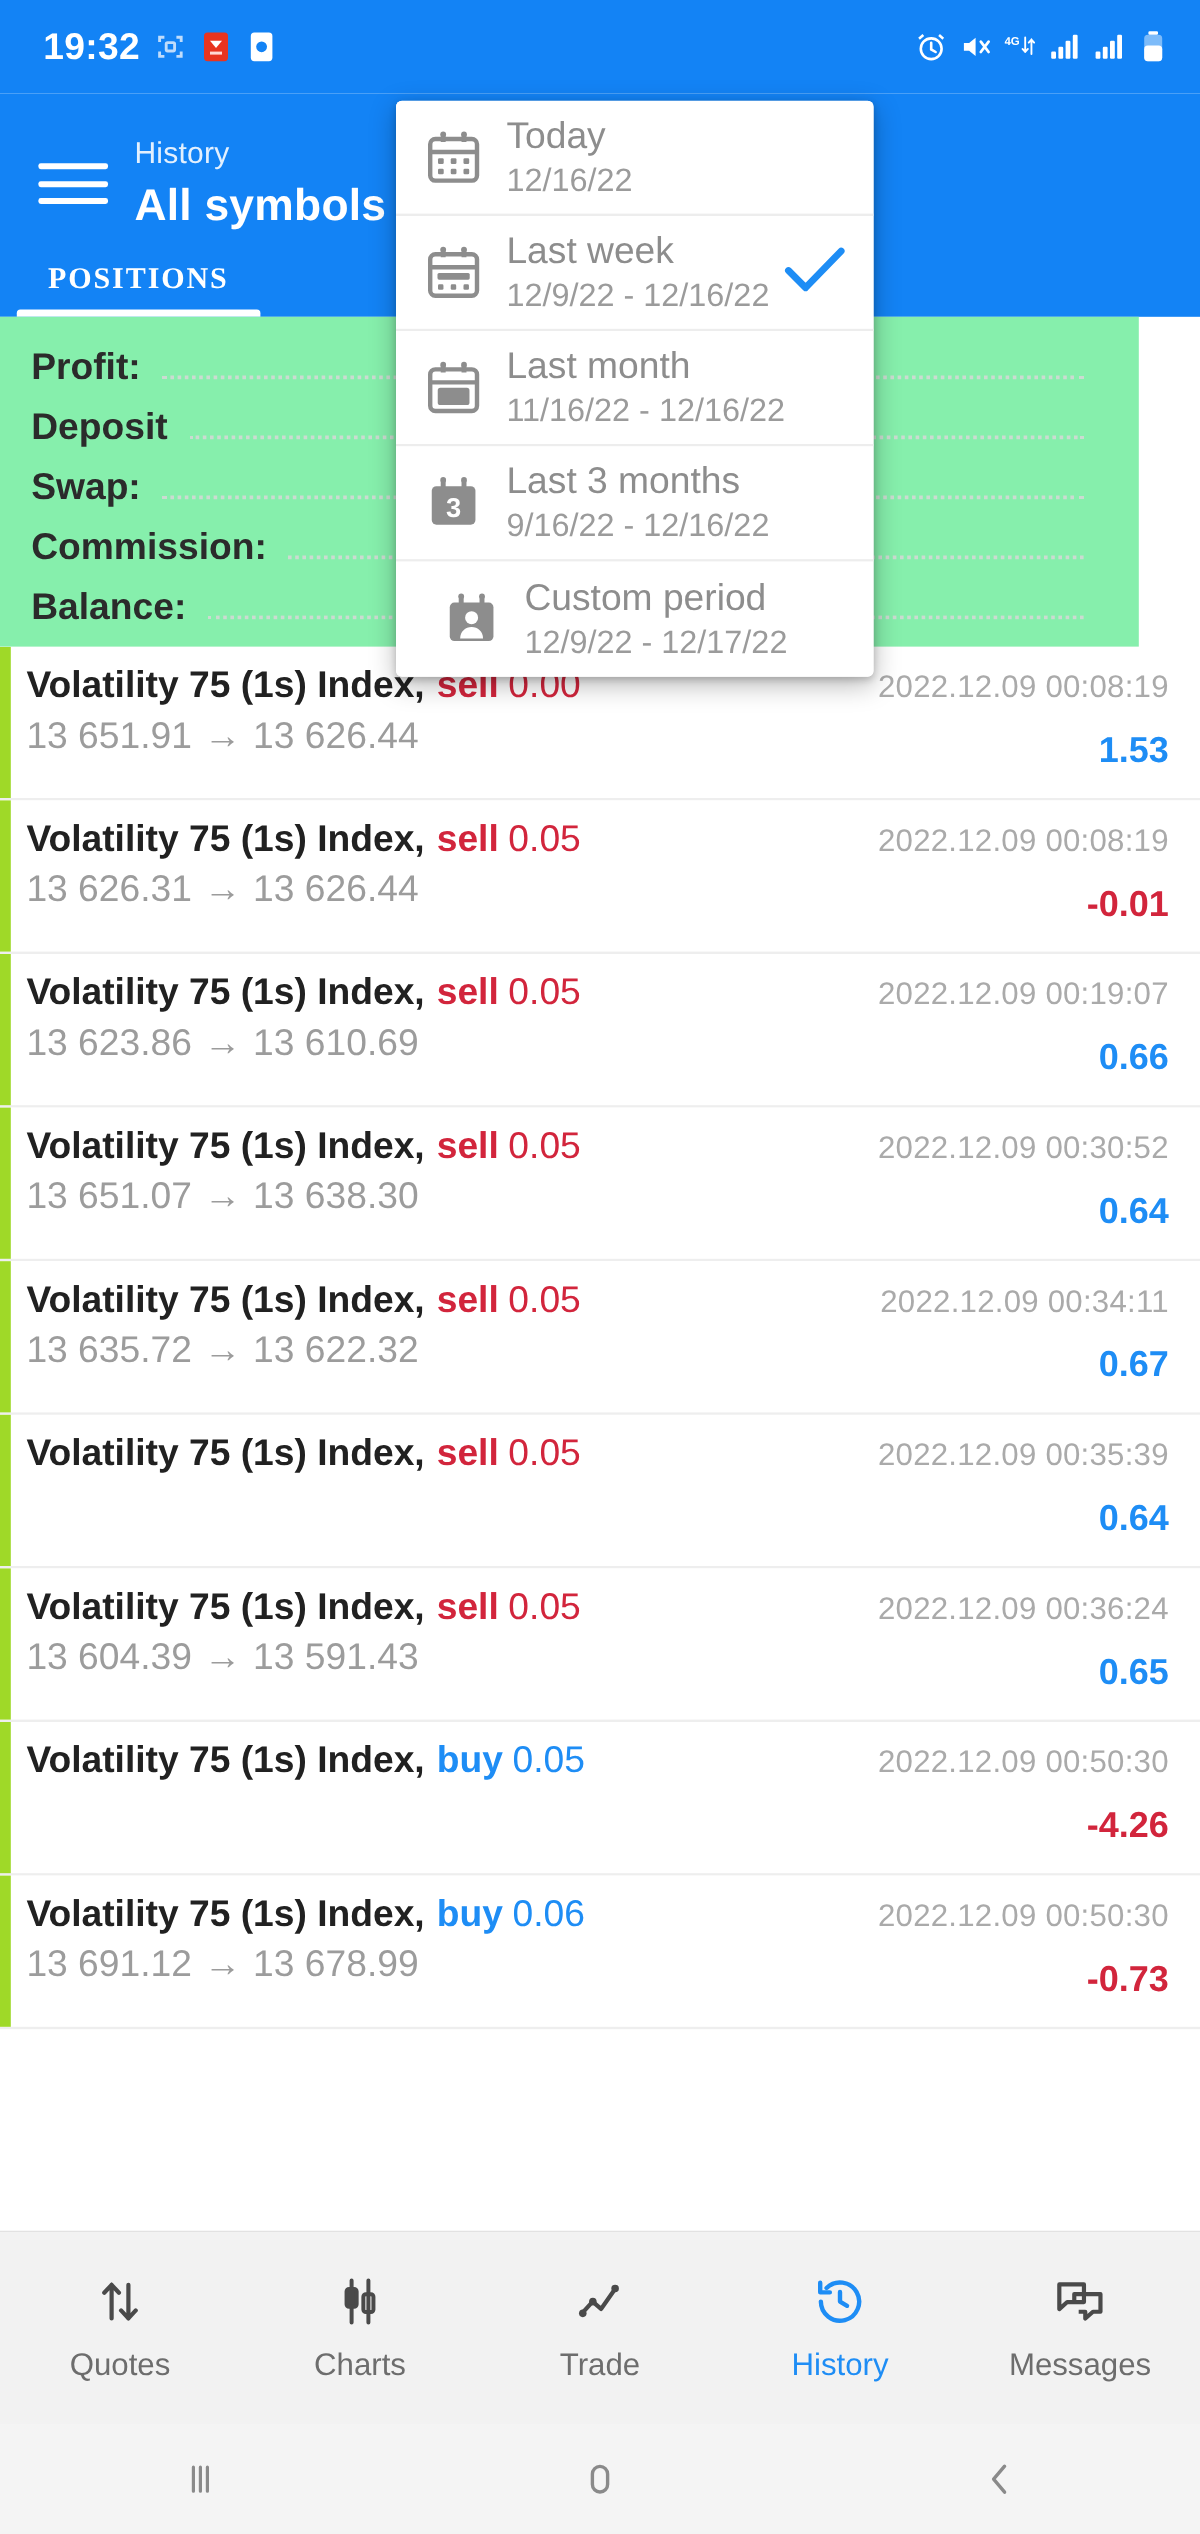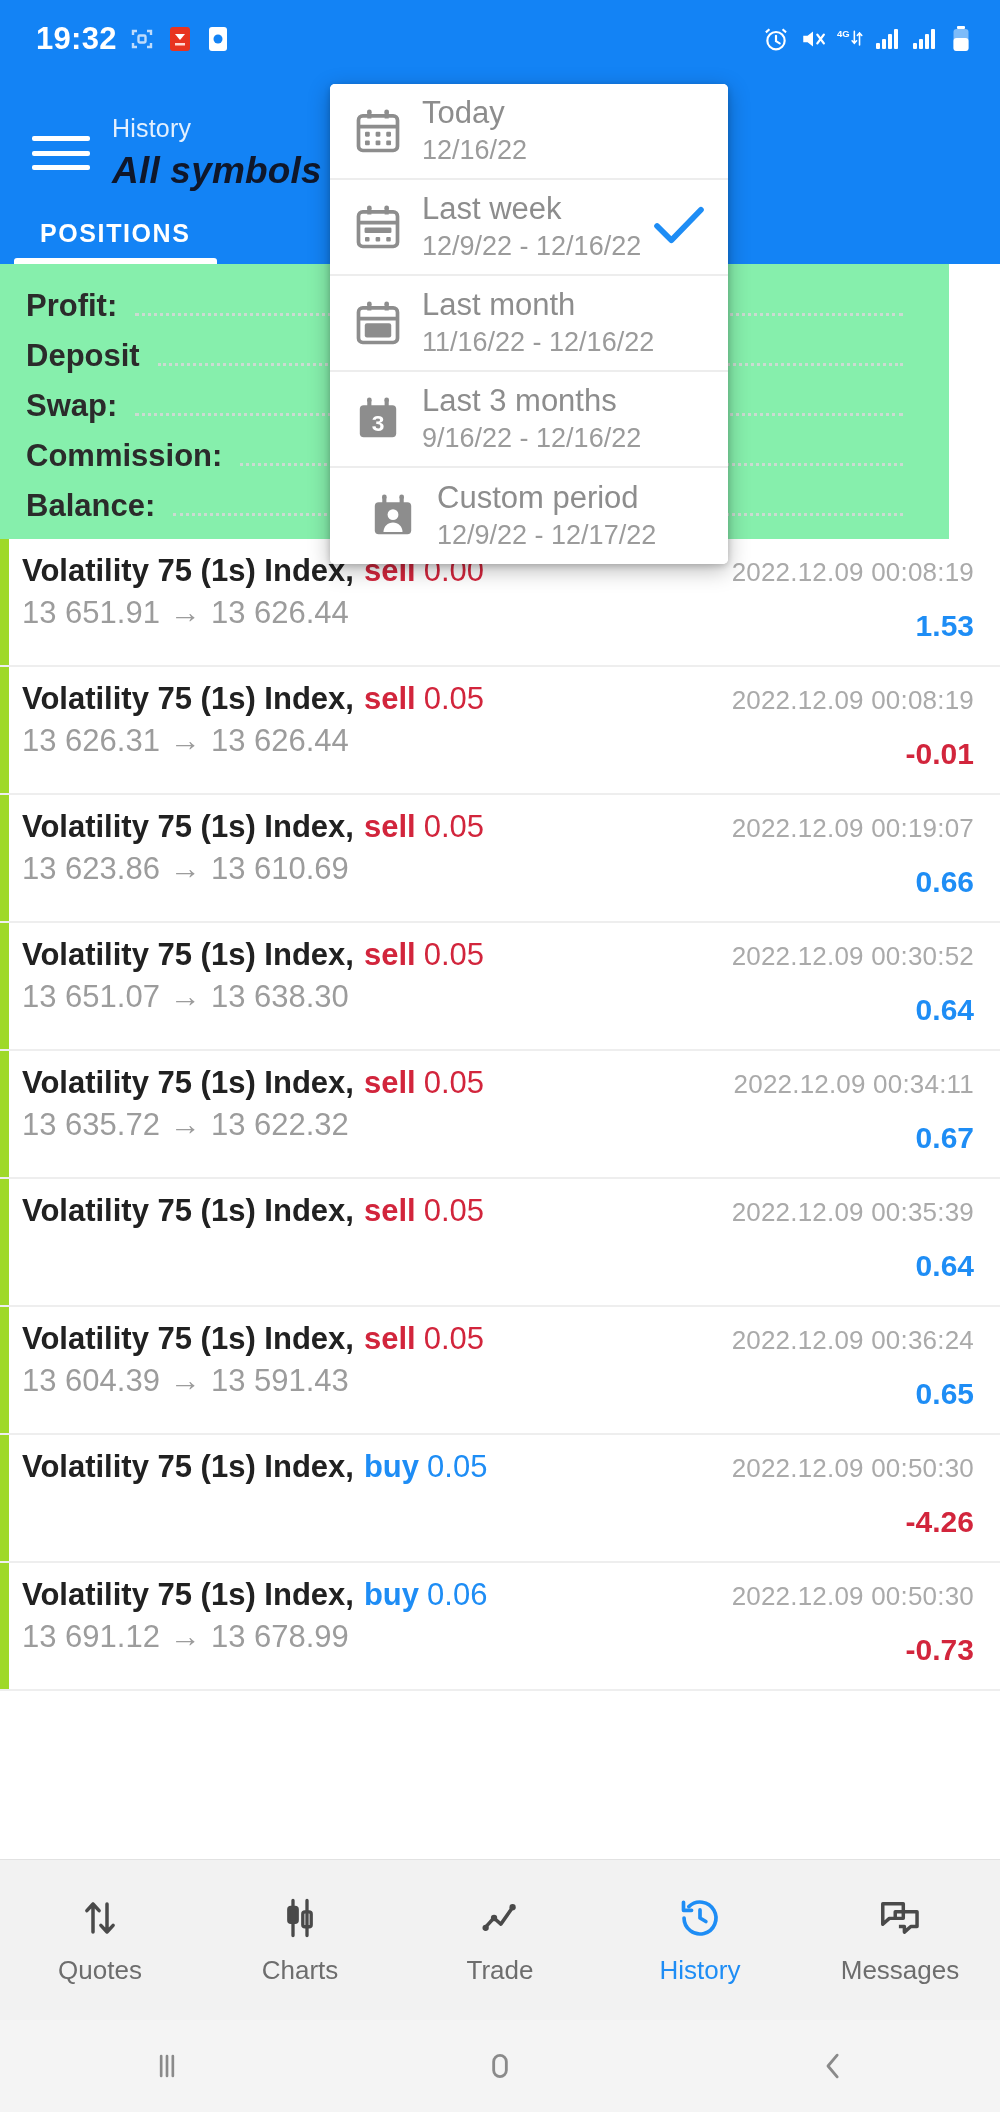--- a/index.html
+++ b/index.html
@@ -28,25 +28,25 @@
     position:absolute; top:78px; left:0; width:1000px; height:186px;
     background:#1383f5;
   }
   .hamburger{
     position:absolute; left:32px; top:52px; width:58px; height:46px;
     display:flex; flex-direction:column; justify-content:space-between; padding:6px 0;
   }
   .hamburger i{ display:block; height:5px; background:#fff; border-radius:2px; }
   .titles{ position:absolute; left:112px; top:36px; }
   .t-small{ color:#e3f0fe; font-size:25px; font-weight:500; letter-spacing:.2px; }
-  .t-big{ color:#0f172a; font-size:37px; font-weight:700; margin-top:7px; letter-spacing:.2px;font-style:italic; }
+  .t-big{ color:#ffffff; font-size:37px; font-weight:700; margin-top:7px; letter-spacing:.2px; }
 
   .tabs{
     position:absolute; left:0; bottom:0; width:1000px; height:62px;
-    display:flex; align-items:center;
+    display:flex; align-items:center;font-family:Liberation Serif, serif;
   }
   .tab{
     color:#cfe4fb; font-size:25px; font-weight:600; letter-spacing:1.6px;
     padding:0 40px; height:62px; display:flex; align-items:center; position:relative;
   }
   .tab.active{ color:#ffffff; }
   .tab.active:after{
     content:""; position:absolute; left:14px; right:14px; bottom:0; height:6px;
     background:#ffffff; border-radius:3px 3px 0 0;
   }

